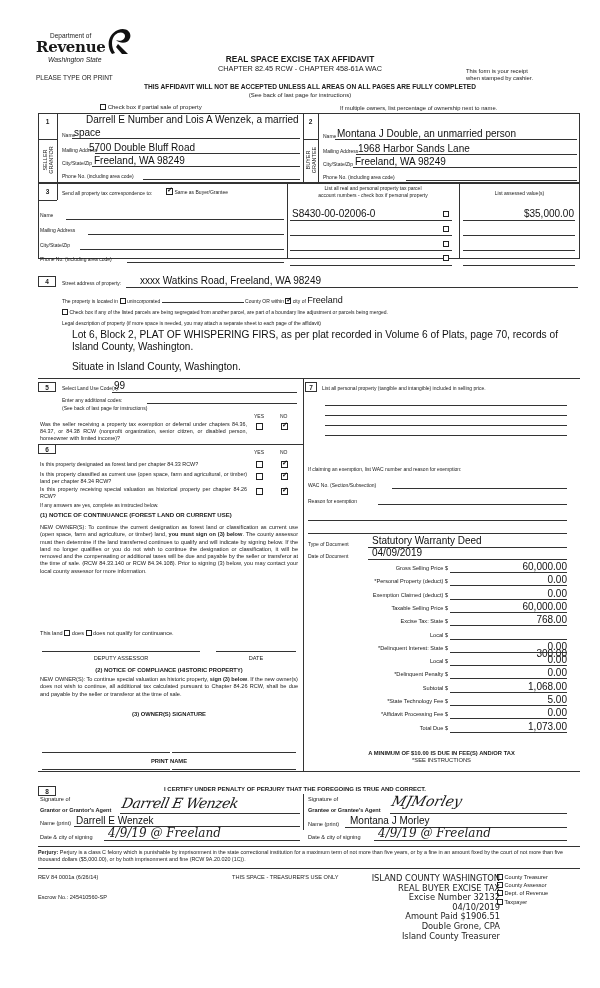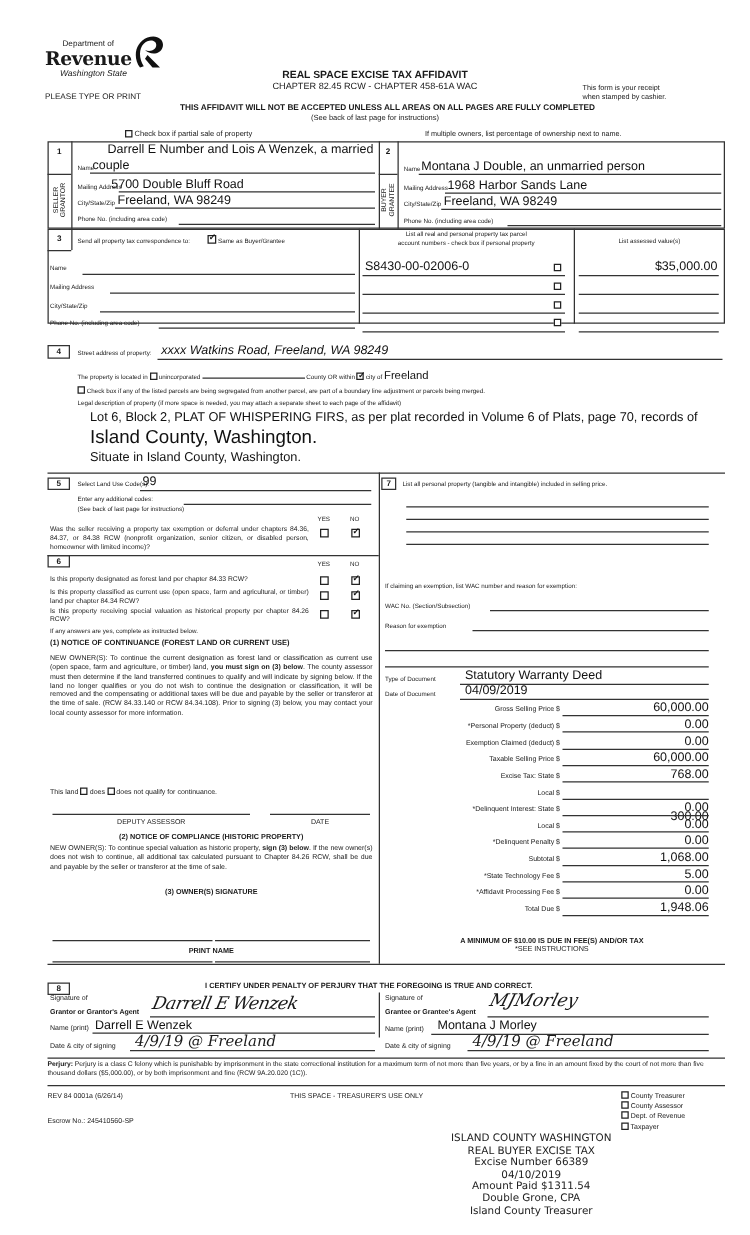--- a/index.html
+++ b/index.html
@@ -65,21 +65,21 @@
   <div>SELLER</div>
   <div>GRANTOR</div>
 </div>
 <div class="vert" style="left:305px;top:178px;width:36px;">
   <div>BUYER</div>
   <div>GRANTEE</div>
 </div>
 
 <div class="abs fill" style="left:86px;top:114px;">Darrell E Number and Lois A Wenzek, a married</div>
 <div class="abs xs" style="left:62px;top:132px;">Name</div>
-<div class="abs fill" style="left:74px;top:127px;">couple</div>
+<div class="abs fill" style="left:74px;top:127px;">space</div>
 <div class="line" style="left:72px;top:138px;width:228px;"></div>
 <div class="abs xs" style="left:62px;top:147px;">Mailing Address</div>
 <div class="abs fill" style="left:89px;top:142px;">5700 Double Bluff Road</div>
 <div class="line" style="left:95px;top:153px;width:205px;"></div>
 <div class="abs xs" style="left:62px;top:160px;">City/State/Zip</div>
 <div class="abs fill" style="left:94px;top:155px;">Freeland, WA 98249</div>
 <div class="line" style="left:92px;top:166px;width:208px;"></div>
 <div class="abs xs" style="left:62px;top:173px;">Phone No. (including area code)</div>
 <div class="line" style="left:143px;top:179px;width:157px;"></div>
 
@@ -137,41 +137,41 @@
   <div class="line" style="left:463px;top:250px;width:112px;"></div>
 </div>
 <div>
   <div class="abs" style="left:443px;top:255px;"><span class="cb"></span></div>
   <div class="line" style="left:290px;top:265px;width:162px;"></div>
   <div class="line" style="left:463px;top:265px;width:112px;"></div>
 </div>
 
 <div class="numbox" style="left:38px;top:276px;width:18px;height:11px;">4</div>
 <div class="abs xs" style="left:62px;top:280px;">Street address of property:</div>
-<div class="abs fill" style="left:129px;top:275px;font-style:italic;">xxxx Watkins Road, Freeland, WA 98249</div>
+<div class="abs fill" style="left:140px;top:275px;">xxxx Watkins Road, Freeland, WA 98249</div>
 <div class="line" style="left:126px;top:287px;width:452px;"></div>
 
 <div class="abs xs" style="left:62px;top:295px;white-space:nowrap;">
   <span>The property is located in</span>
   <span class="cb"></span>
   <span>unincorporated</span>
   <span style="display:inline-block;width:82px;border-bottom:0.8px solid #333;"></span>
   <span>County OR within</span>
   <span class="cb checked"></span>
   <span>city of</span>
   <span class="fill" style="font-size:9px;">Freeland</span>
 </div>
 
 <div class="abs xs" style="left:62px;top:309px;white-space:nowrap;">
   <span class="cb"></span>
   <span>Check box if any of the listed parcels are being segregated from another parcel, are part of a boundary line adjustment or parcels being merged.</span>
 </div>
 <div class="abs xs" style="left:62px;top:320px;white-space:nowrap;">Legal description of property (if more space is needed, you may attach a separate sheet to each page of the affidavit)</div>
 <div class="abs fill" style="left:72px;top:329px;font-size:10.2px;white-space:nowrap;">Lot 6, Block 2, PLAT OF WHISPERING FIRS, as per plat recorded in Volume 6 of Plats, page 70, records of</div>
-<div class="abs fill" style="left:72px;top:341px;font-size:15px;">Island County, Washington.</div>
+<div class="abs fill" style="left:72px;top:341px;font-size:10px;">Island County, Washington.</div>
 <div class="abs fill" style="left:72px;top:361px;font-size:10.2px;">Situate in Island County, Washington.</div>
 
 <div class="line" style="left:38px;top:378px;width:542px;"></div>
 <div class="vline" style="left:303px;top:378px;height:393px;"></div>
 <div class="line" style="left:38px;top:771px;width:542px;"></div>
 
 <div class="numbox" style="left:38px;top:382px;width:18px;height:10px;">5</div>
 <div class="abs xs" style="left:62px;top:385px;">Select Land Use Code(s):</div>
 <div class="abs fill" style="left:114px;top:380px;">99</div>
 <div class="line" style="left:112px;top:392px;width:185px;"></div>
@@ -309,21 +309,21 @@
       <div class="abs fill right" style="left: 452px; top: 694px; width: 115px;">5.00</div>
       <div class="line" style="left: 450px; top: 705px; width: 117px;"></div>
     </div>
     <div>
       <div class="abs xs right" style="left: 300px; top: 711.3px; width: 148px; font-size: 5.6px;">*Affidavit Processing Fee $</div>
       <div class="abs fill right" style="left: 452px; top: 707.3px; width: 115px;">0.00</div>
       <div class="line" style="left: 450px; top: 718.3px; width: 117px;"></div>
     </div>
     <div>
       <div class="abs xs right" style="left: 300px; top: 724.6px; width: 148px; font-size: 5.6px;">Total Due $</div>
-      <div class="abs fill right" style="left: 452px; top: 720.6px; width: 115px;">1,948.06</div>
+      <div class="abs fill right" style="left: 452px; top: 720.6px; width: 115px;">1,073.00</div>
       <div class="line" style="left: 450px; top: 731.6px; width: 117px;"></div>
     </div>
   </div>
 
 <div class="abs b center" style="left:303px;top:750px;width:277px;font-size:5.8px;">A MINIMUM OF $10.00 IS DUE IN FEE(S) AND/OR TAX</div>
 <div class="abs xs center" style="left:303px;top:757px;width:277px;font-size:5.8px;">*SEE INSTRUCTIONS</div>
 
 <div class="numbox" style="left:38px;top:786px;width:18px;height:10px;">8</div>
 <div class="abs b" style="left:164px;top:786px;font-size:6px;white-space:nowrap;">I CERTIFY UNDER PENALTY OF PERJURY THAT THE FOREGOING IS TRUE AND CORRECT.</div>
 <div class="vline" style="left:303px;top:794px;height:36px;"></div>
@@ -359,21 +359,21 @@
 <div class="abs xs" style="left:232px;top:874px;font-size:5.6px;">THIS SPACE - TREASURER'S USE ONLY</div>
 <div class="abs xs" style="left:38px;top:894px;font-size:5.6px;">Escrow No.:  245410560-SP</div>
 
 <div class="abs xs" style="left:497px;top:873px;font-size:5.6px;line-height:8.2px;">
   <div><span class="cb"></span> <span>County Treasurer</span></div>
   <div><span class="cb"></span> <span>County Assessor</span></div>
   <div><span class="cb"></span> <span>Dept. of Revenue</span></div>
   <div><span class="cb"></span> <span>Taxpayer</span></div>
 </div>
 
-<div class="abs stamp" style="left:350px;top:906px;width:150px;">
+<div class="abs stamp" style="left:350px;top:874px;width:150px;text-align:right;">
   <div>ISLAND COUNTY WASHINGTON</div>
   <div>REAL BUYER EXCISE TAX</div>
-  <div>Excise Number 66389</div>
+  <div>Excise Number 32132</div>
   <div>04/10/2019</div>
-  <div>Amount Paid $1311.54</div>
+  <div>Amount Paid $1906.51</div>
   <div>Double Grone, CPA</div>
   <div>Island County Treasurer</div>
 </div>
 
 </body></html>

